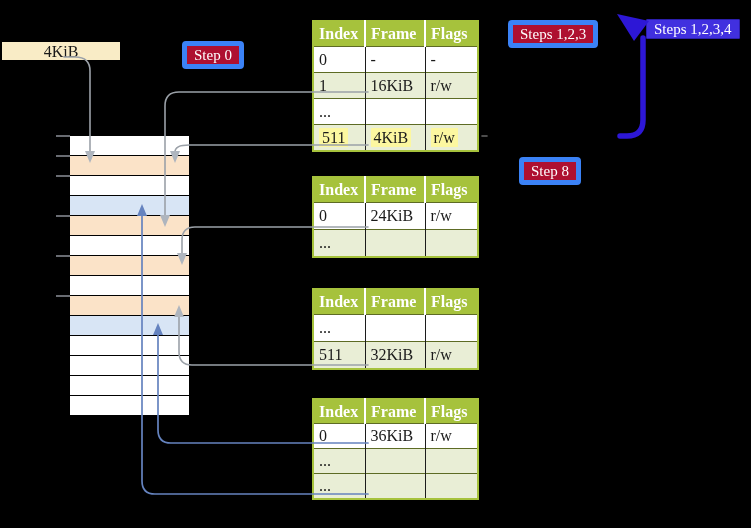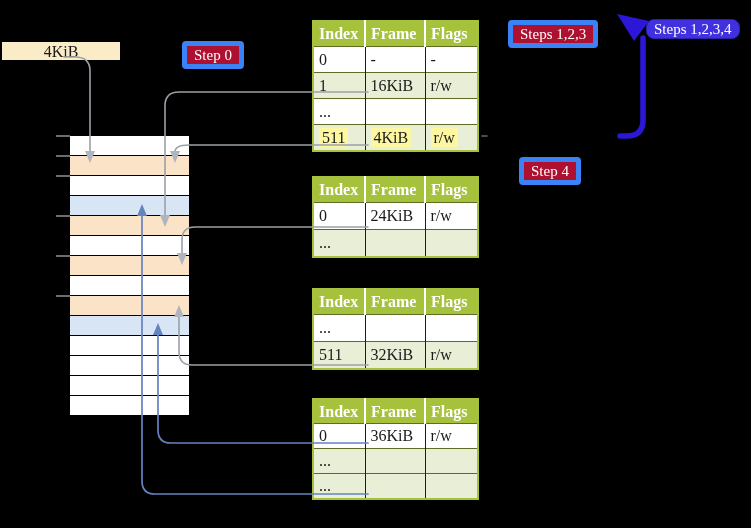--- a/index.html
+++ b/index.html
@@ -7,21 +7,21 @@
          font-family:"Liberation Serif","DejaVu Serif",serif;}
 
   
   .frame-label{position:absolute;left:2px;top:42px;width:118px;height:18px;
     background:var(--label_cream);color:#1a1a1a;font-size:16px;line-height:19px;text-align:center;}
 
   
   .badge{position:absolute;color:#fff;font-size:15px;line-height:16px;padding:1px 7px;
     border-radius:4px;white-space:nowrap;}
   .badge.red{background:var(--badge_red);border:5px solid #3b82f6;}
-  .badge.blue{background:var(--badge_blue);border-radius:8px;border:1px solid #2c1fae;}
+  .badge.blue{background:var(--badge_blue);border-radius:1px;border:1px solid #2c1fae;}
   .badge.step0{left:182px;top:41px;}
   .badge.steps123{left:508px;top:20px;}
   .badge.steps1234{left:646px;top:19px;}
   .badge.step4{left:519px;top:157px;}
 
   
   .memcol{position:absolute;left:70px;top:135px;width:119px;border-top:1px solid #000;}
   .mem-row{height:19px;border-bottom:1px solid #000;}
   .mem-row.empty{background:#ffffff;}
   .mem-row.table-frame{background:var(--mem_orange);}
@@ -56,21 +56,21 @@
 </head>
 <body>
 
 <div id="stage">
 
   <div class="frame-label">4KiB</div>
 
   <div class="badge red step0">Step 0</div>
   <div class="badge red steps123">Steps 1,2,3</div>
   <div class="badge blue steps1234">Steps 1,2,3,4</div>
-  <div class="badge red step4">Step 4</div>
+  <div class="badge red step4">Step 8</div>
 
   <div class="memcol">
       <div class="mem-row empty"></div>
       <div class="mem-row table-frame"></div>
       <div class="mem-row empty"></div>
       <div class="mem-row page-frame"></div>
       <div class="mem-row table-frame"></div>
       <div class="mem-row empty"></div>
       <div class="mem-row table-frame"></div>
       <div class="mem-row empty"></div>

